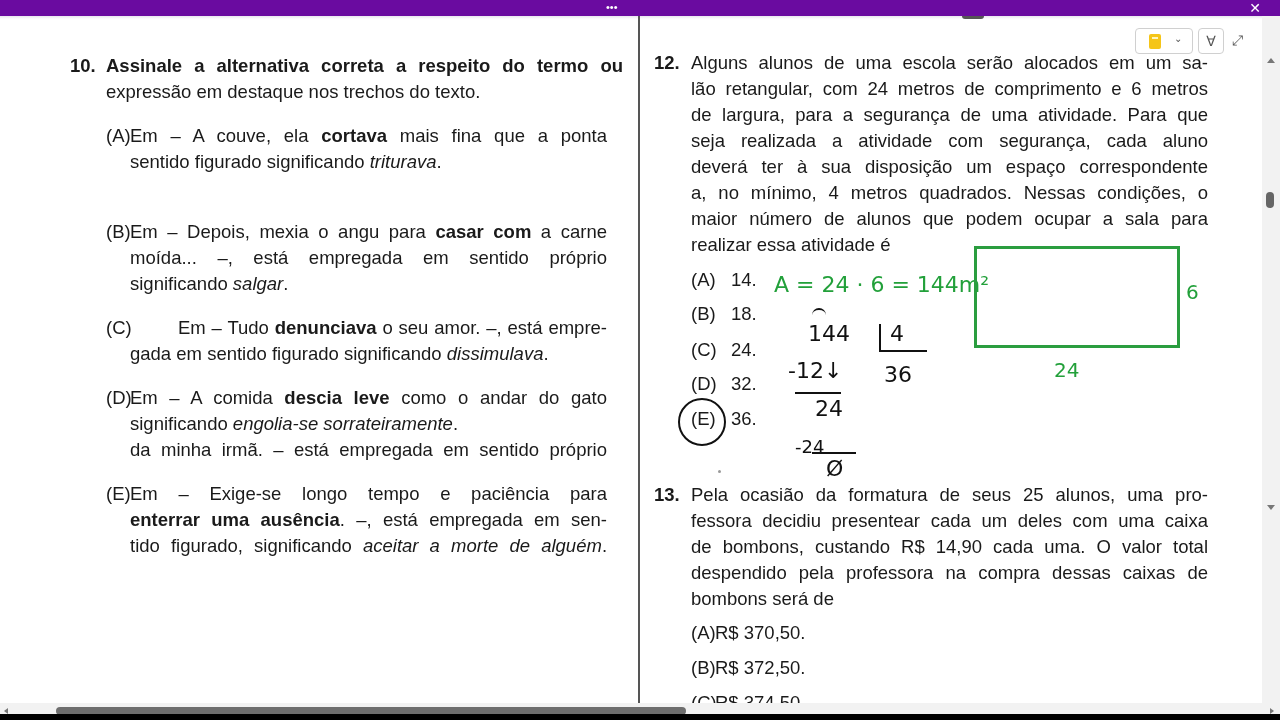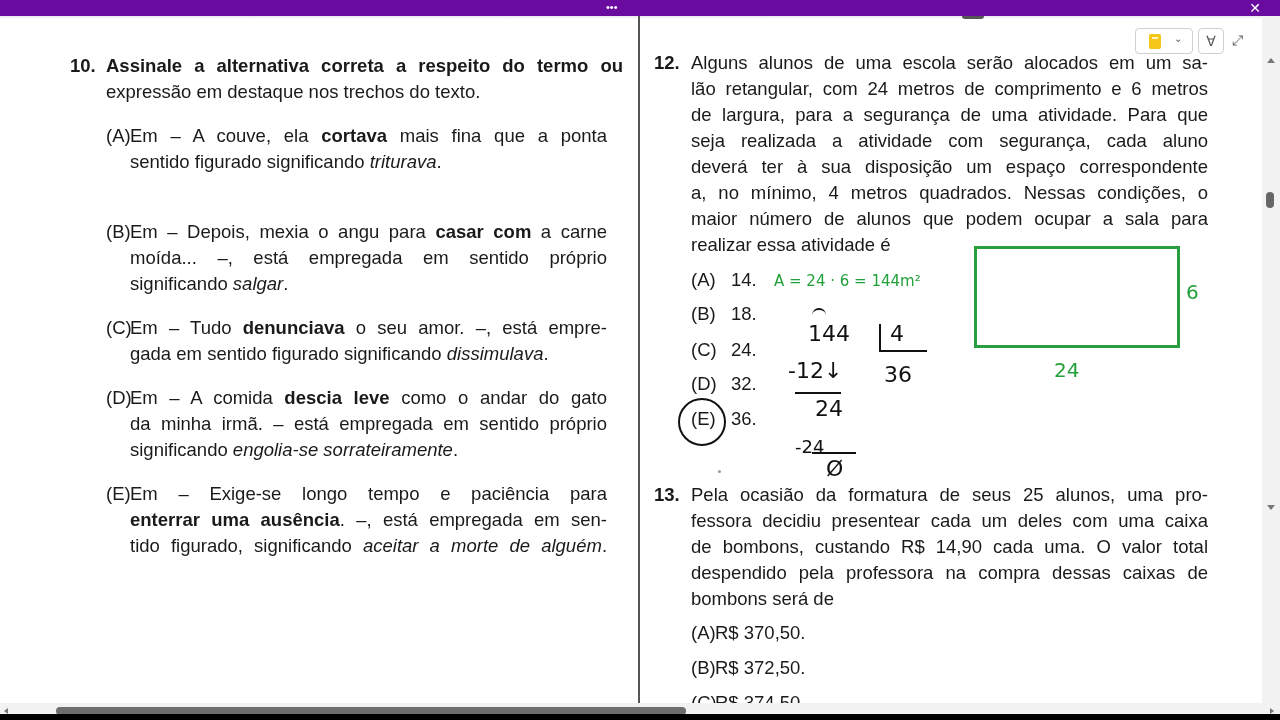--- a/index.html
+++ b/index.html
@@ -99,31 +99,31 @@
       <div class="otext" style="width:477px;">
         <div style="text-align-last:justify;"><span>Em – Depois, mexia o angu para </span><b>casar com</b><span> a carne</span></div>
         <div style="text-align-last:justify;word-spacing:6px;">moída... –, está empregada em sentido próprio</div>
         <div><span>significando </span><i>salgar</i><span>.</span></div>
       </div>
     </div>
 
     <div class="opt" style="left:106px;top:299px;width:517px;">
       <span class="letter">(C)</span>
       <div class="otext" style="width:477px;">
-        <div style="text-align-last:justify;"><span>Em – Tudo </span><b>denunciava</b><span> o seu amor. –, está empre-</span></div>
+        <div style="text-align-last:justify;margin-left:48px;"><span>Em – Tudo </span><b>denunciava</b><span> o seu amor. –, está empre-</span></div>
         <div><span>gada em sentido figurado significando </span><i>dissimulava</i><span>.</span></div>
       </div>
     </div>
 
     <div class="opt" style="left:106px;top:369px;width:517px;">
       <span class="letter">(D)</span>
       <div class="otext" style="width:477px;">
         <div style="text-align-last:justify;"><span>Em – A comida </span><b>descia leve</b><span> como o andar do gato</span></div>
+        <div><span>significando </span><i>engolia-se sorrateiramente</i><span>.</span></div>
         <div style="text-align-last:justify;">da minha irmã. – está empregada em sentido próprio</div>
-        <div><span>significando </span><i>engolia-se sorrateiramente</i><span>.</span></div>
       </div>
     </div>
 
     <div class="opt" style="left:106px;top:465px;width:517px;">
       <span class="letter">(E)</span>
       <div class="otext" style="width:477px;">
         <div style="text-align-last:justify;word-spacing:8px;">Em – Exige-se longo tempo e paciência para</div>
         <div style="text-align-last:justify;"><b>enterrar uma ausência</b><span>. –, está empregada em sen-</span></div>
         <div style="text-align-last:justify;"><span>tido figurado, significando </span><i>aceitar a morte de alguém</i><span>.</span></div>
       </div>
@@ -159,21 +159,21 @@
         <span class="letter">(D)</span>
         <span class="otext" style="left:40px;white-space:nowrap;">32.</span>
       </div>
     <div class="opt" style="left:51px;top:390px;">
         <span class="letter">(E)</span>
         <span class="otext" style="left:40px;white-space:nowrap;">36.</span>
       </div>
   </div>
 
   <div class="circle"></div>
-  <div class="hand green" style="left:774px;top:256px;font-size:15px;">A = 24 · 6 = 144m²</div>
+  <div class="hand green" style="left:774px;top:256px;font-size:22px;">A = 24 · 6 = 144m²</div>
   <div class="hand black-ink" style="left:808px;top:305px;font-size:22px;">144</div>
   <div class="hand black-ink" style="left:812px;top:292px;width:14px;height:8px;border-top:2px solid #111;border-radius:8px 8px 0 0;"></div>
   <div class="hand black-ink" style="left:890px;top:305px;font-size:22px;">4</div>
   <div style="position:absolute;left:879px;top:308px;width:48px;height:28px;border-left:2px solid #111;border-bottom:2px solid #111;"></div>
   <div class="hand black-ink" style="left:884px;top:346px;font-size:22px;">36</div>
   <div class="hand black-ink" style="left:788px;top:342px;font-size:22px;">-12↓</div>
   <div style="position:absolute;left:795px;top:376px;width:46px;height:2px;background:#111;"></div>
   <div class="hand black-ink" style="left:815px;top:380px;font-size:22px;">24</div>
   <div class="hand black-ink" style="left:795px;top:420px;font-size:18px;">-24</div>
   <div style="position:absolute;left:812px;top:436px;width:44px;height:2px;background:#111;"></div>

